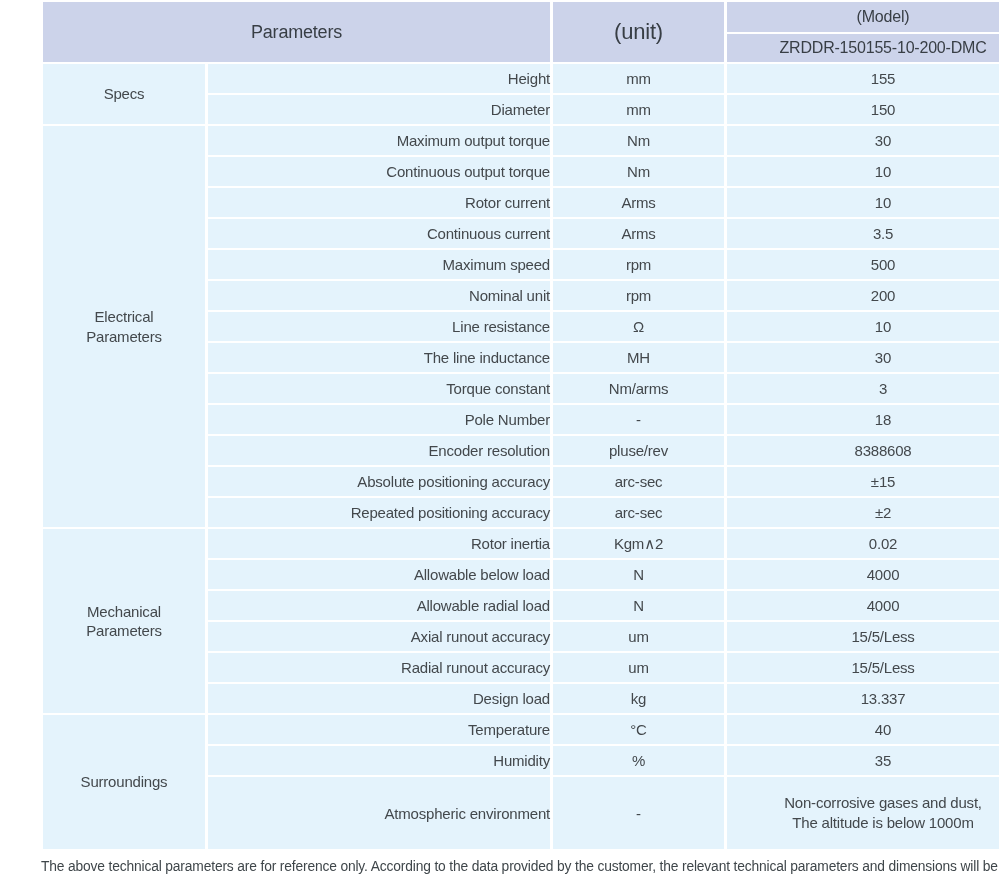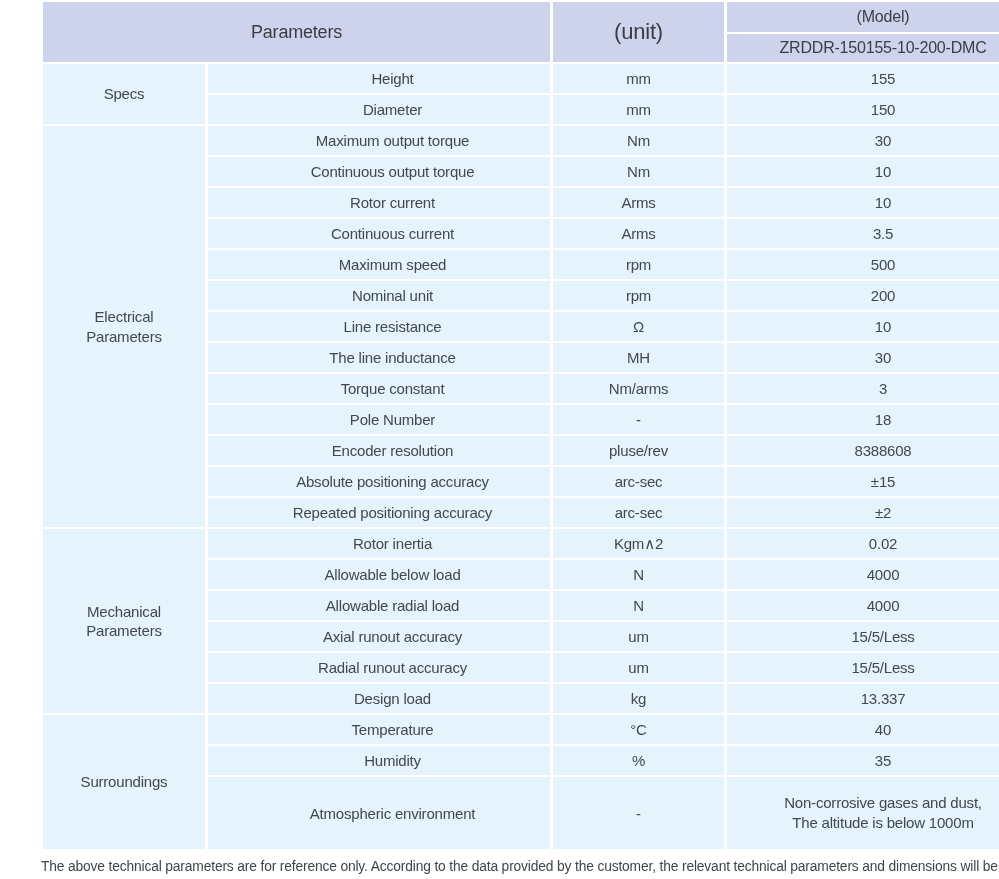--- a/index.html
+++ b/index.html
@@ -56,21 +56,21 @@
     background: #e4f3fc;
     font-size: 15px;
     text-align: center;
   }
   td.cat {
     white-space: pre-line;
     line-height: 1.28;
     margin-top: 29px;
   }
   td.name {
-    text-align: center;
+    text-align: right;
     padding-left: 27px;
   }
   td.multiline {
     white-space: pre-line;
     line-height: 1.35;
   }
 
   .footer-note {
     margin: 8px 0 0 1px;
     font-size: 13.8px;

